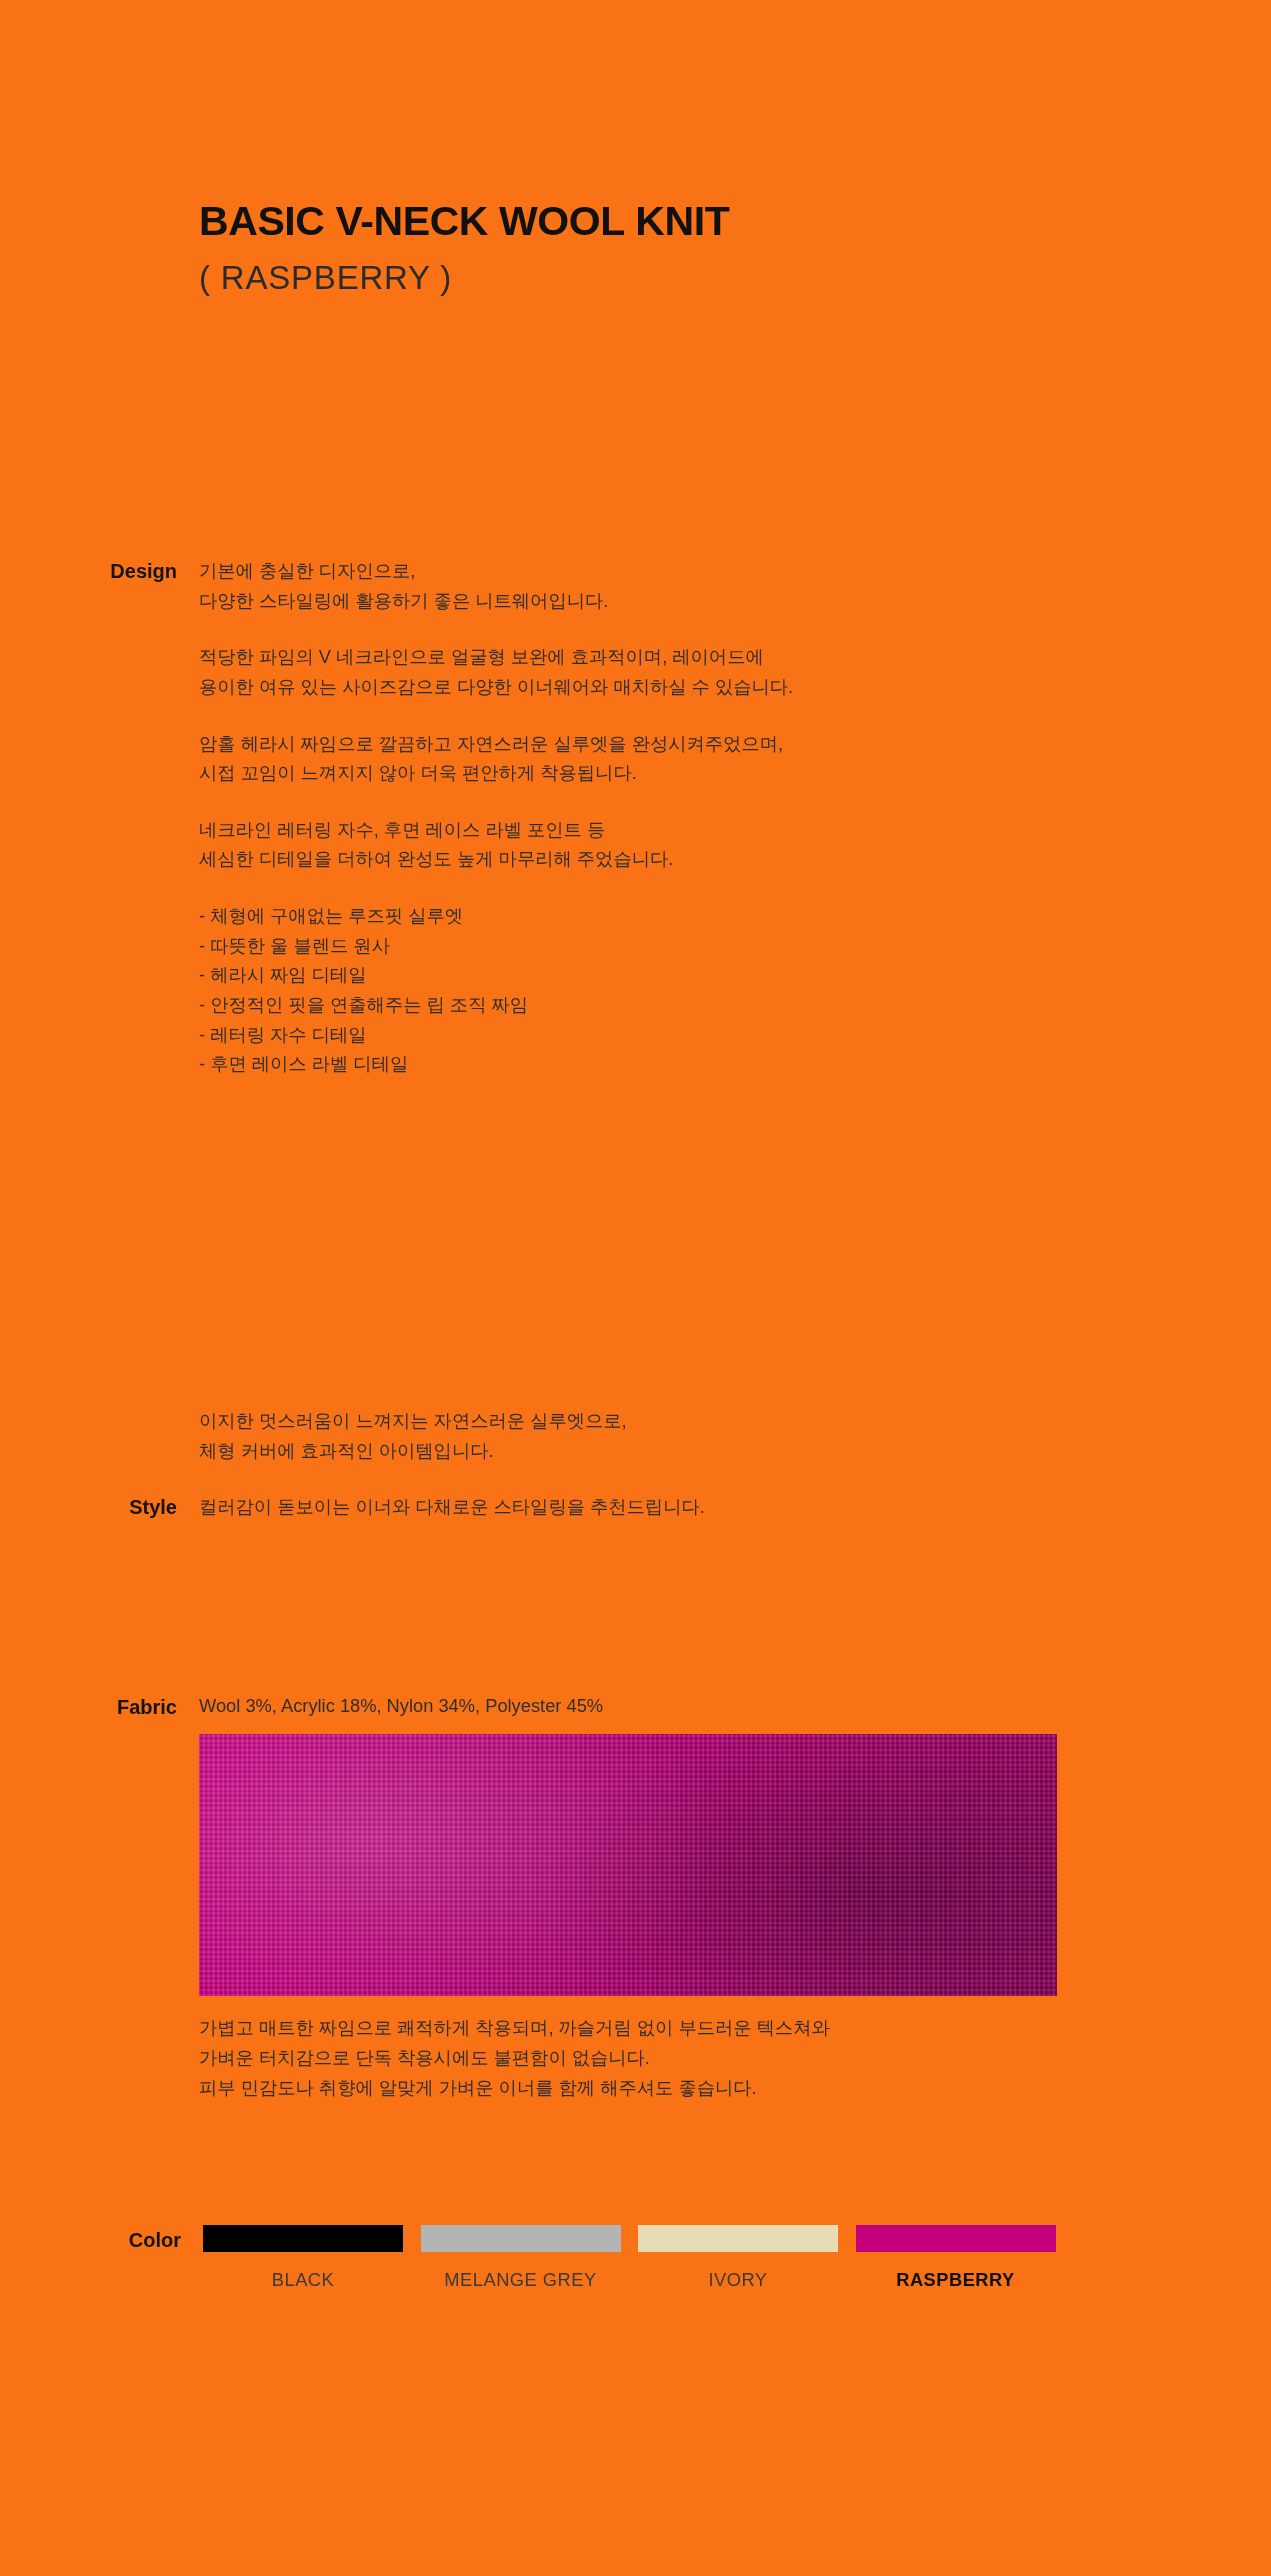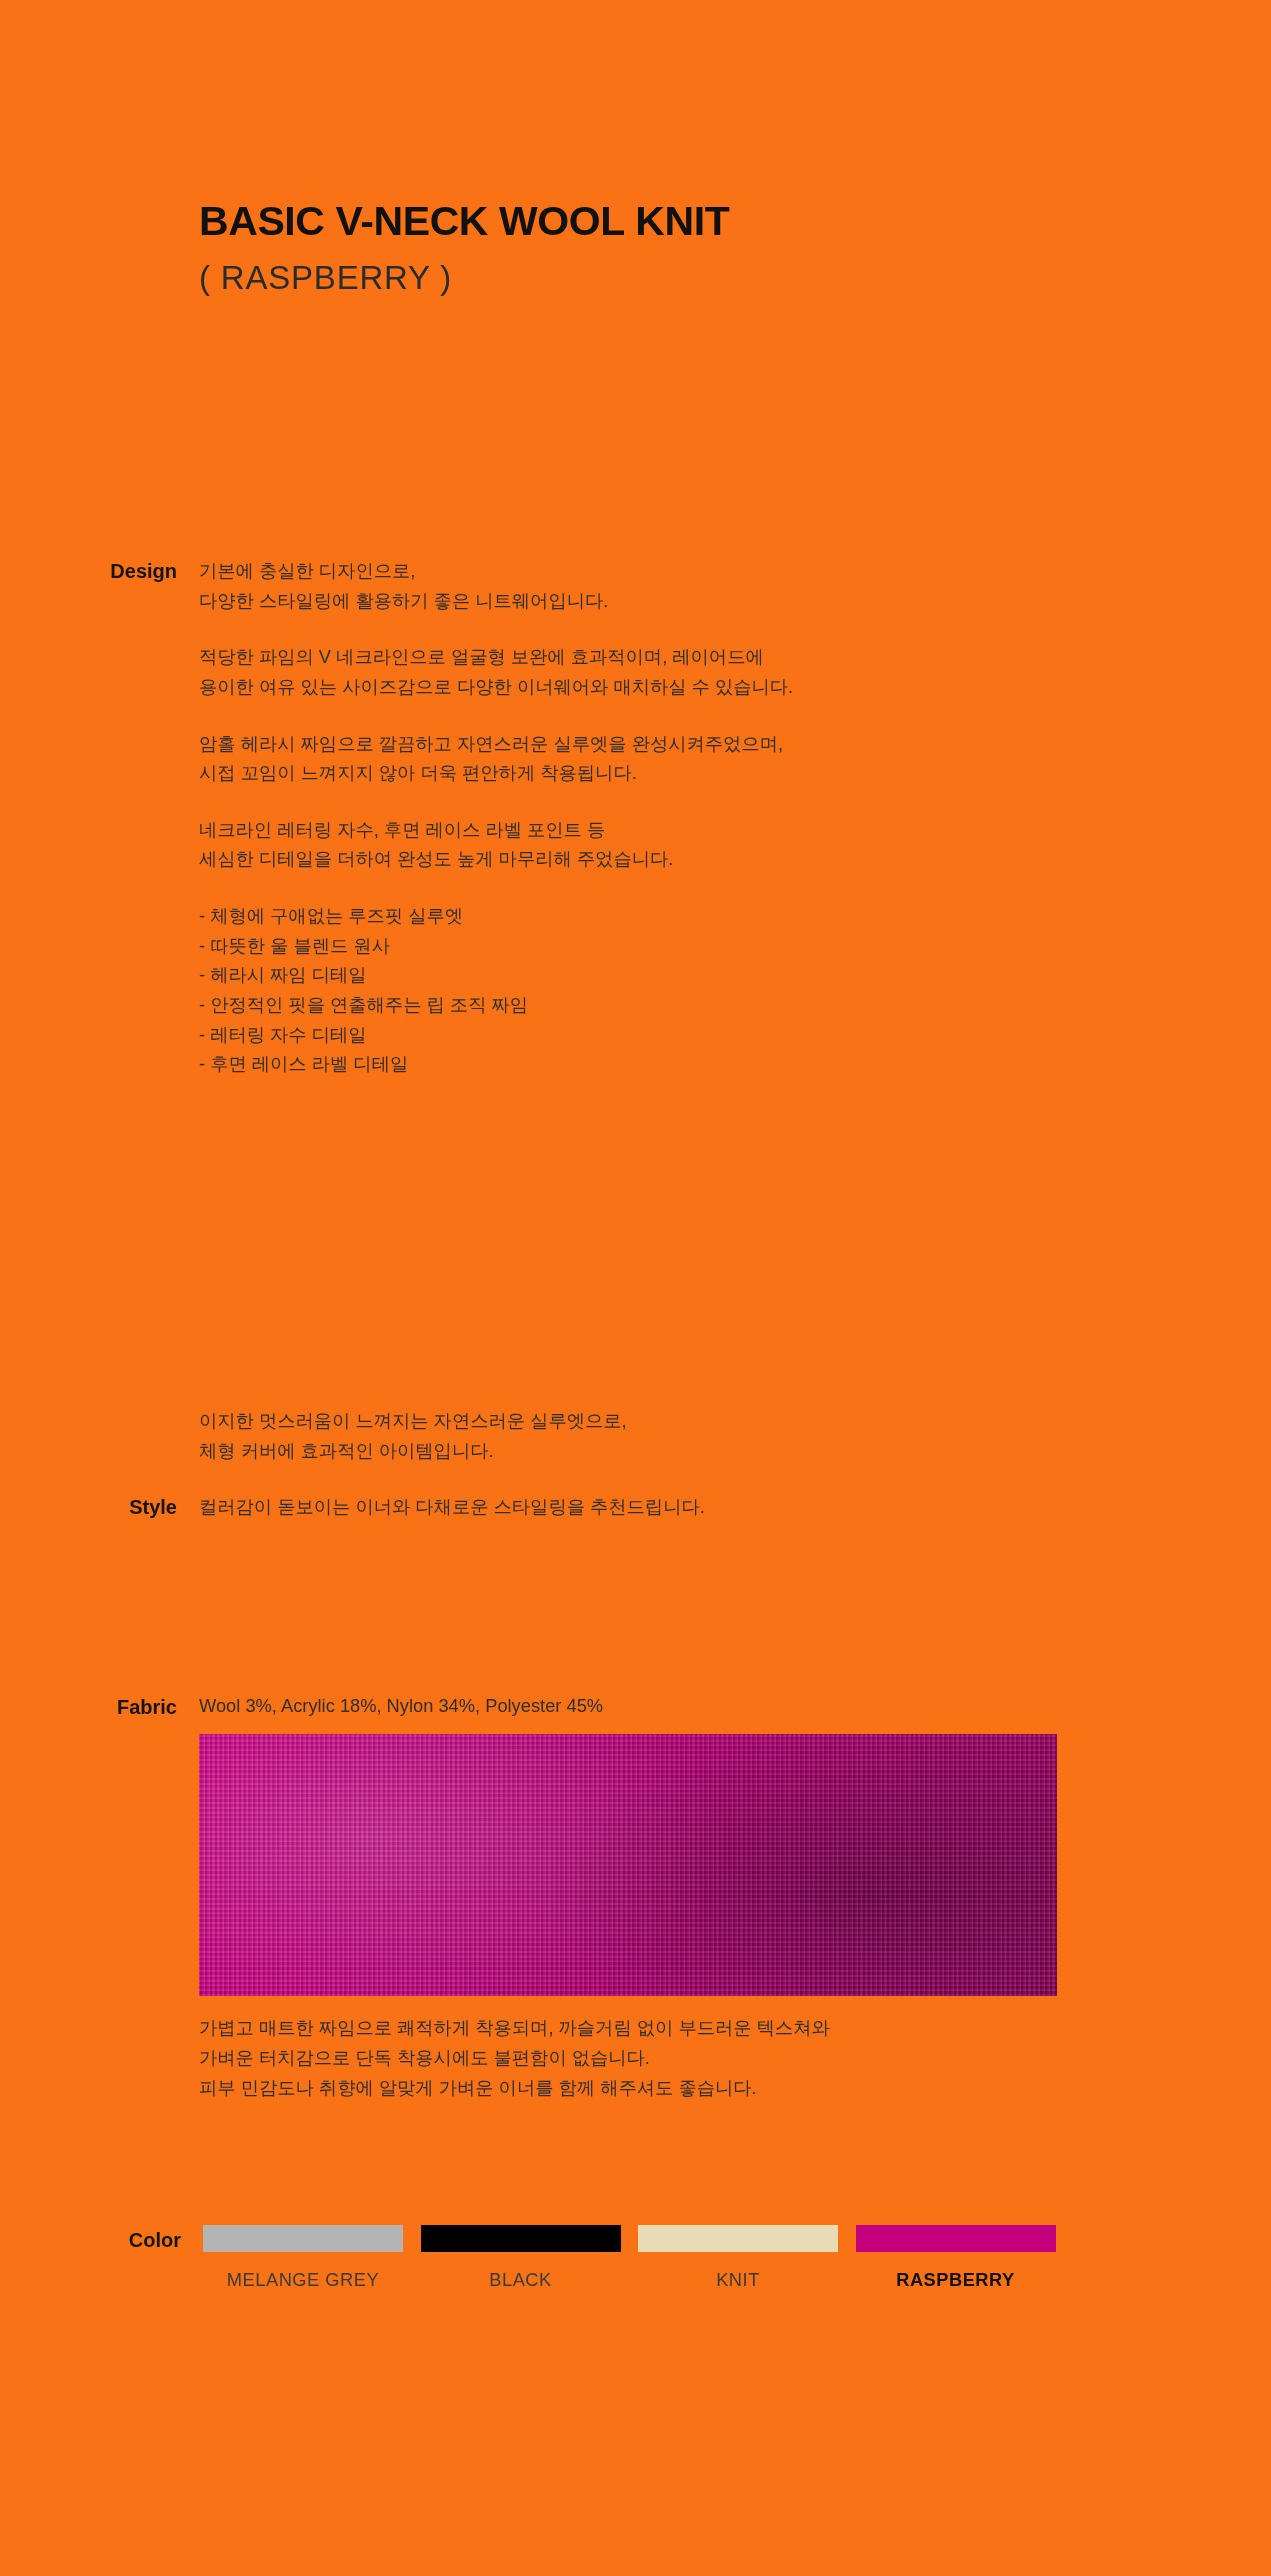--- a/index.html
+++ b/index.html
@@ -246,32 +246,32 @@
       </div>
     </div>
   </div>
 
   <div class="section" id="color-section">
     <div class="section-label">Color</div>
     <div class="section-body">
       <div class="color-row">
 
         <div class="color-item">
+          <div class="color-chip" style="background:#000000"></div>
+          <div class="color-name">BLACK</div>
+        </div>
+
+        <div class="color-item">
           <div class="color-chip" style="background:#b4b4b4"></div>
           <div class="color-name">MELANGE GREY</div>
         </div>
 
         <div class="color-item">
-          <div class="color-chip" style="background:#000000"></div>
-          <div class="color-name">BLACK</div>
-        </div>
-
-        <div class="color-item">
           <div class="color-chip" style="background:#e8dcb5"></div>
-          <div class="color-name">KNIT</div>
+          <div class="color-name">IVORY</div>
         </div>
 
         <div class="color-item">
           <div class="color-chip" style="background:#c4007c"></div>
           <div class="color-name active">RASPBERRY</div>
         </div>
 
       </div>
     </div>
   </div>

